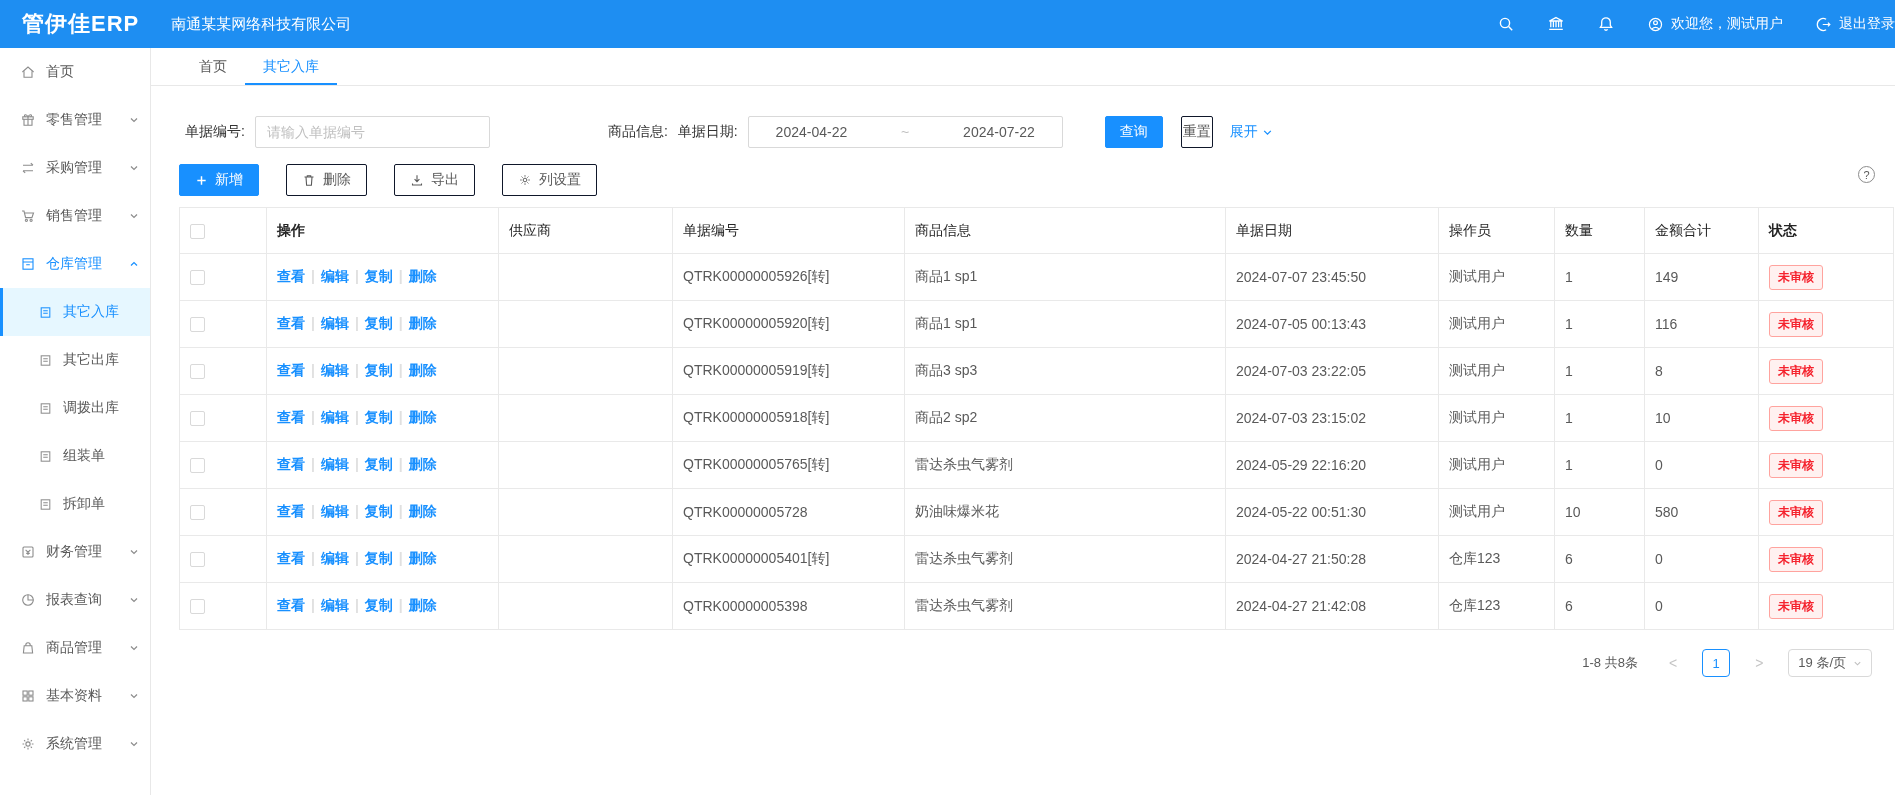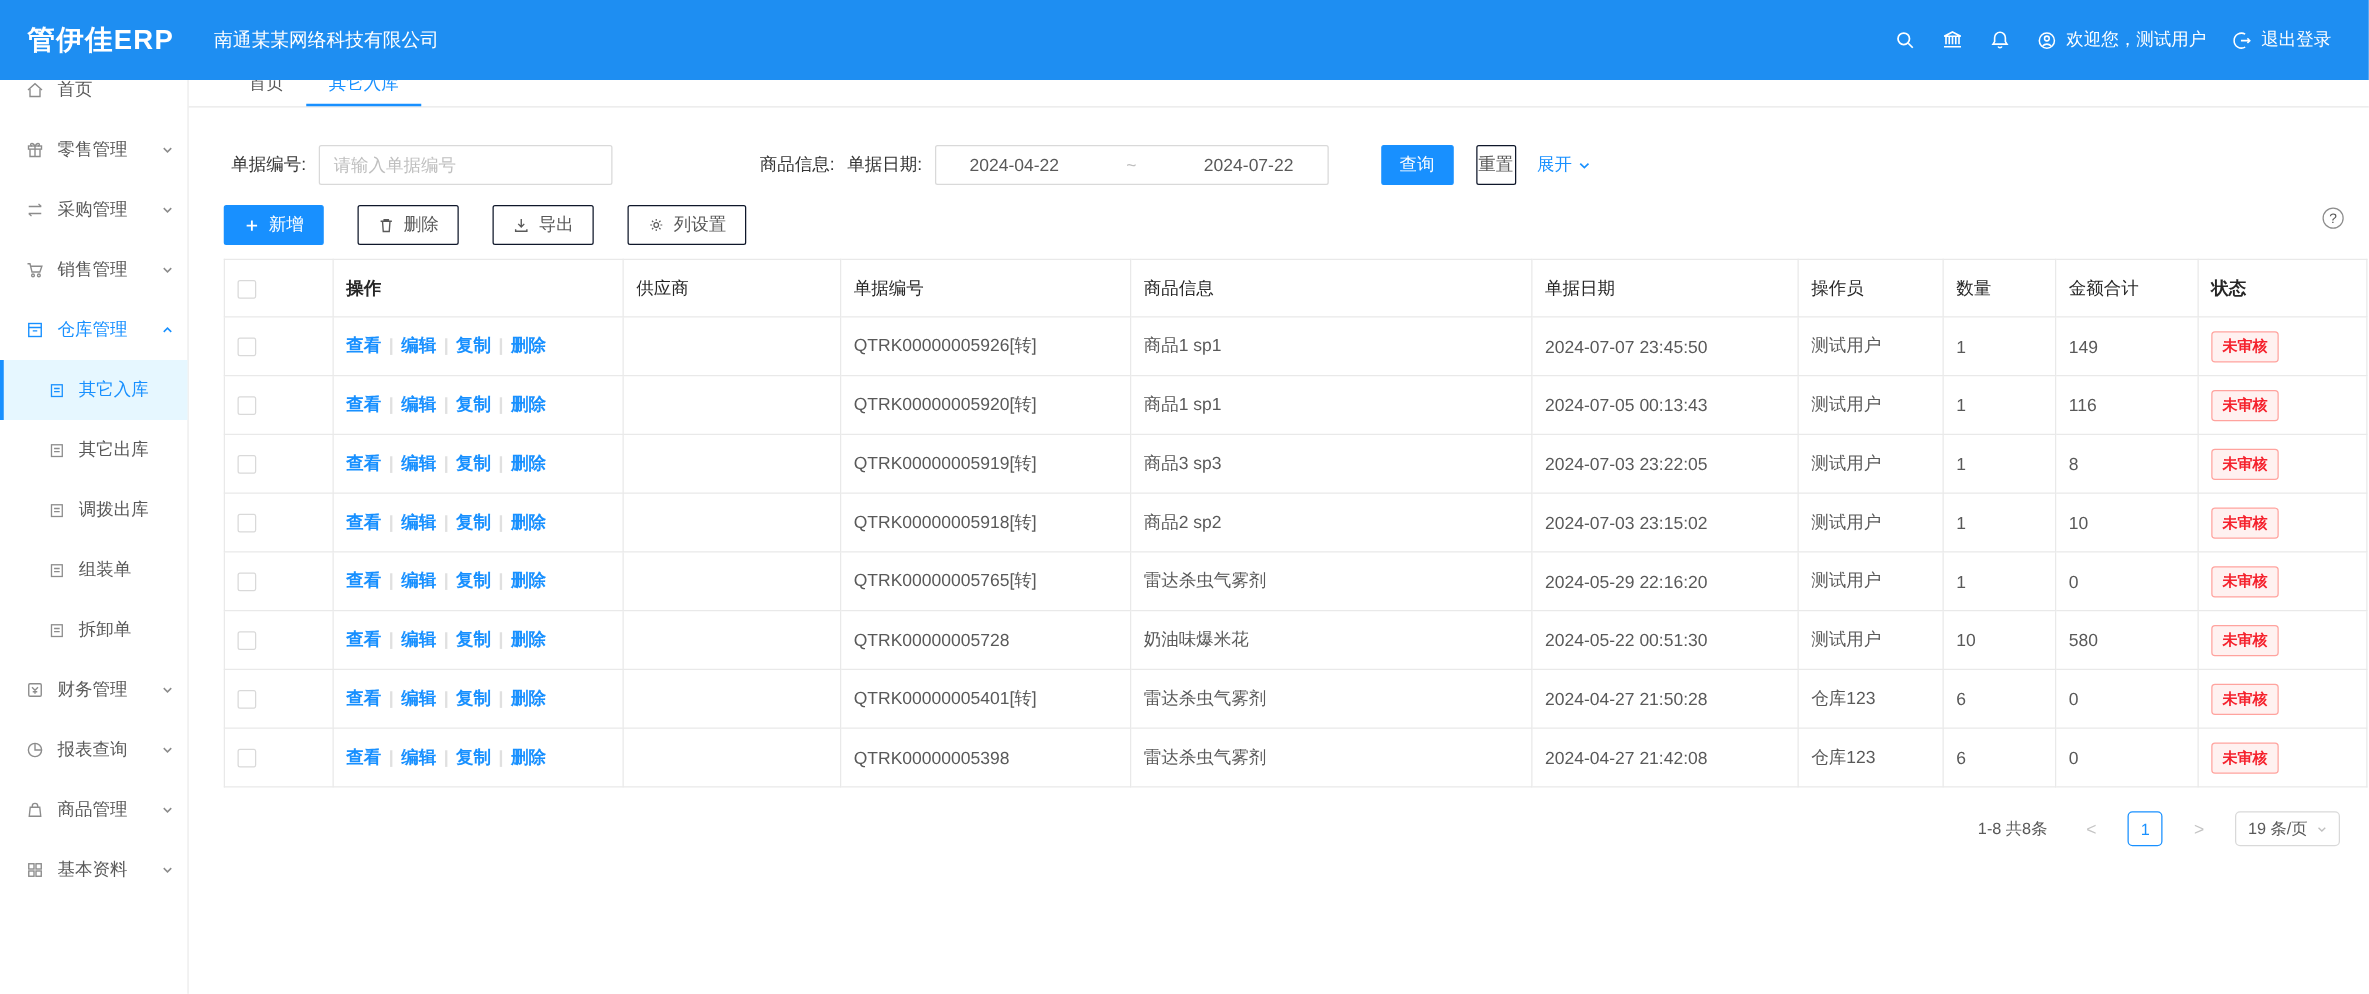--- a/index.html
+++ b/index.html
@@ -1,24 +1,24 @@
 <!DOCTYPE html>
 <html><head>
 <meta charset="utf-8">
 <style>
   * { margin:0; padding:0; box-sizing:border-box; }
   html,body { width:1895px; height:795px; overflow:hidden; background:#fff;
     font-family:"Liberation Sans","DejaVu Sans",sans-serif; }
 
   
-  .topbar { position:absolute; top:0; left:0; width:1895px; height:64px;
+  .topbar { position:absolute; top:0; left:0; width:1895px; height:48px;
     background:#1e8ef2; display:flex; align-items:center; color:#fff; z-index:5; }
   .logo { font-size:22px; font-weight:bold; padding-left:22px; letter-spacing:1px; }
   .company { font-size:15px; margin-left:32px; }
-  .topbar-right { margin-left:auto; display:flex; align-items:center; gap:20px; padding-right:30px; }
+  .topbar-right { margin-left:auto; display:flex; align-items:center; gap:32px; }
   .tb-icon { display:inline-flex; align-items:center; cursor:pointer; }
   .tb-group { display:flex; align-items:center; gap:7px; font-size:14px; cursor:pointer; }
   .topbar svg { display:block; }
 
   
   .sidebar { position:absolute; top:48px; left:0; width:151px; bottom:0;
     background:#fff; border-right:1px solid #e8e8e8; }
   .side-item { height:48px; display:flex; align-items:center; gap:10px;
     padding-left:20px; padding-right:26px; font-size:14px; color:#595959;
     cursor:pointer; position:relative; }
@@ -318,20 +318,34 @@
         </svg>
       </span>
     <span>基本资料</span>
     <span class="chev">
         <svg width="10" height="10" viewBox="0 0 10 10" fill="none" stroke="currentColor" stroke-width="1.2">
           <polyline points="2,3.5 5,6.5 8,3.5"></polyline>
         </svg>
       </span>
   </div>
 
+  <div class="side-item">
+    <span class="micon">
+        <svg width="16" height="16" viewBox="0 0 16 16" fill="none" stroke="currentColor" stroke-width="1.1">
+          <circle cx="8" cy="8" r="2.1"></circle>
+          <path d="M8 2.5 V4.2 M8 11.8 V13.5 M2.5 8 H4.2 M11.8 8 H13.5 M4.1 4.1 L5.3 5.3 M10.7 10.7 L11.9 11.9 M11.9 4.1 L10.7 5.3 M5.3 10.7 L4.1 11.9"></path>
+        </svg>
+      </span>
+    <span>系统管理</span>
+    <span class="chev">
+        <svg width="10" height="10" viewBox="0 0 10 10" fill="none" stroke="currentColor" stroke-width="1.2">
+          <polyline points="2,3.5 5,6.5 8,3.5"></polyline>
+        </svg>
+      </span>
+  </div>
 
 </div>
 
 <div class="main">
 
   <div class="tabbar">
     <div class="tab">首页</div>
     <div class="tab active">其它入库</div>
   </div>
 

